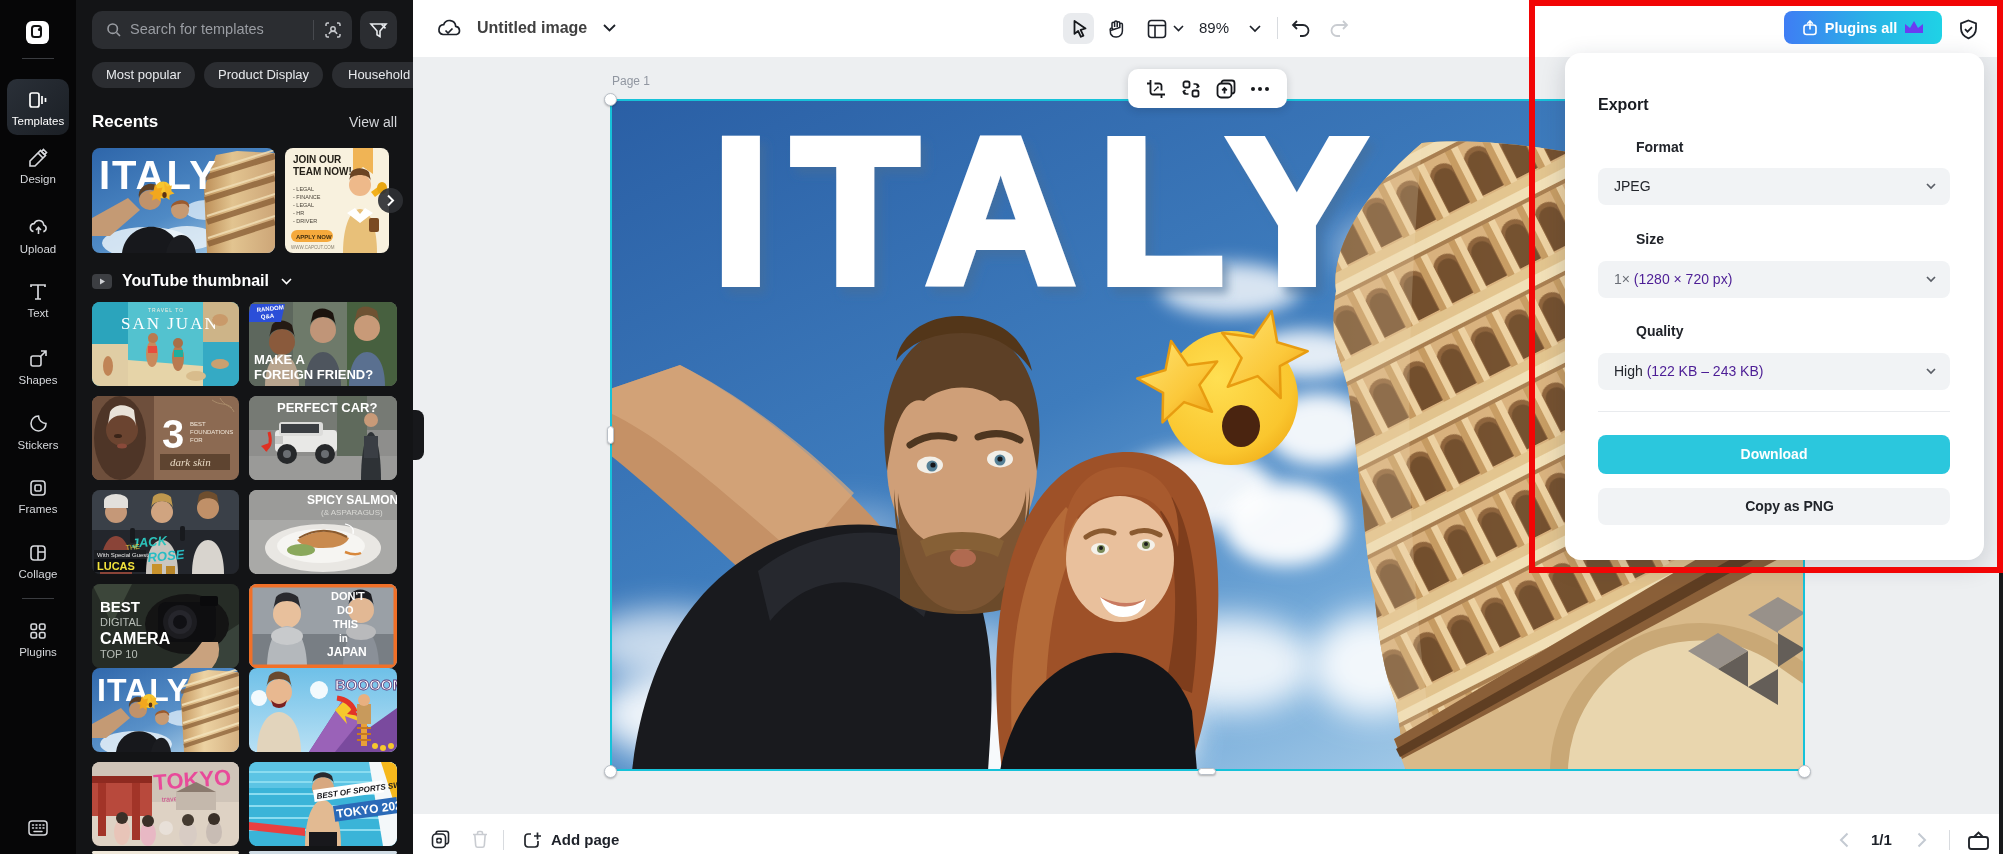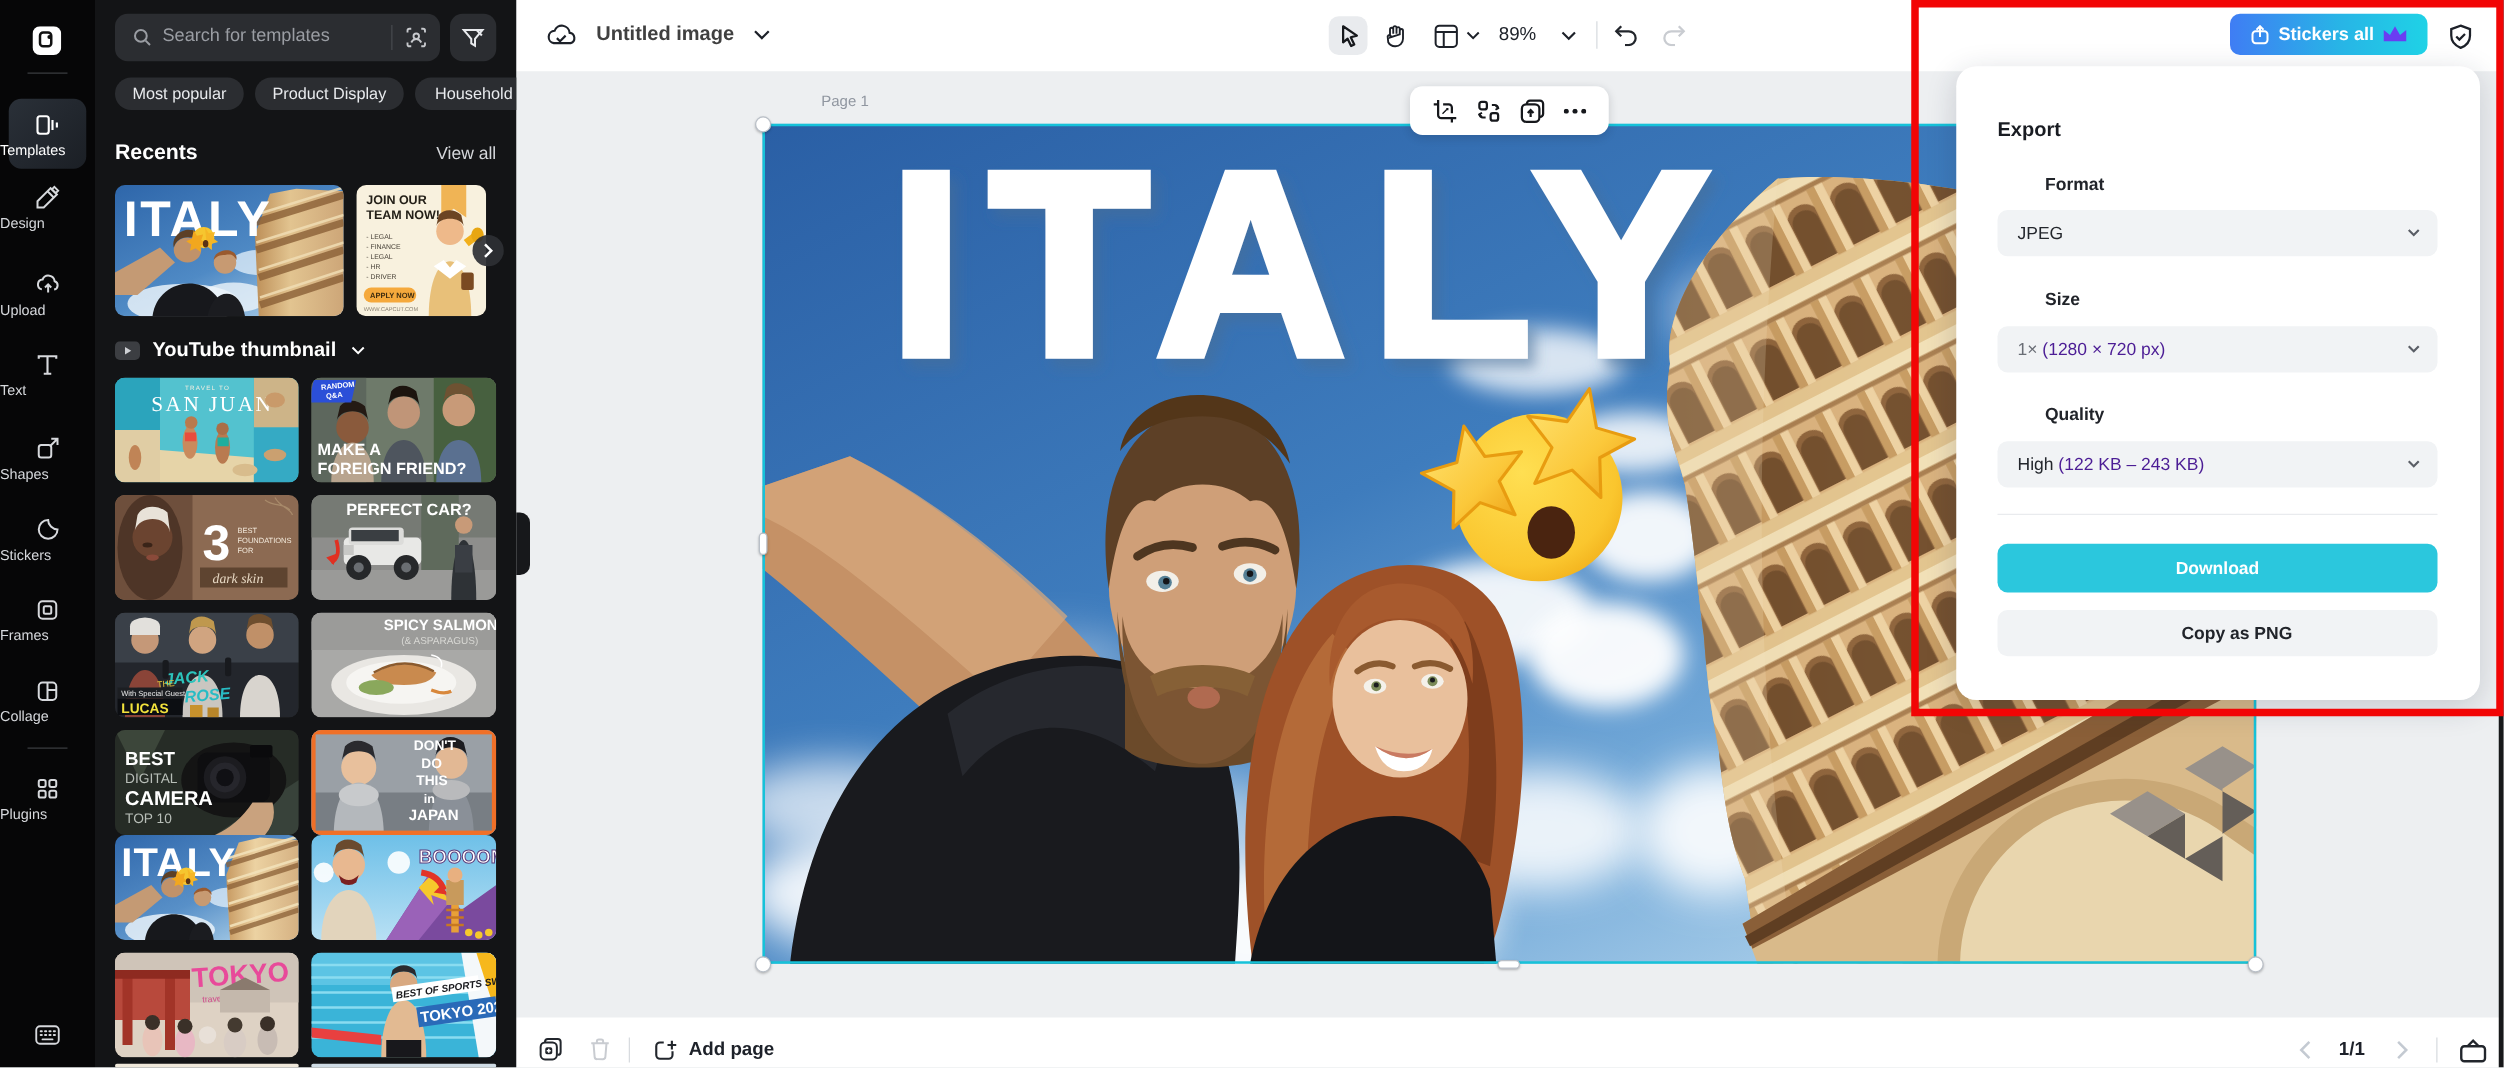--- a/index.html
+++ b/index.html
@@ -1,38 +1,38 @@
 <!DOCTYPE html>
 <html><head>
 <meta charset="utf-8">
 <style>
 *{margin:0;padding:0;box-sizing:border-box;}
 html,body{width:2003px;height:854px;overflow:hidden;background:#edeff1;font-family:"Liberation Sans",sans-serif;}
 .abs{position:absolute;}
 #app{position:relative;width:2003px;height:854px;}
 
 #sidebar{position:absolute;left:0;top:0;width:76px;height:854px;background:#060607;z-index:30;}
-.sideitem{position:absolute;left:0;width:76px;text-align:left;color:#d6d8dc;font-size:11.5px;}
+.sideitem{position:absolute;left:0;width:76px;text-align:center;color:#d6d8dc;font-size:11.5px;}
 .sideitem svg{display:block;margin:0 auto 4px auto;}
 #tpl-sel{position:absolute;left:7px;top:79px;width:62px;height:56px;background:linear-gradient(135deg,#2a3038,#1b1f25);border-radius:10px;}
 .sdiv{position:absolute;left:22px;width:32px;height:1px;background:#3a3c40;}
 
 #panel{position:absolute;left:76px;top:0;width:337px;height:854px;background:#131416;z-index:20;}
 #search{position:absolute;left:16px;top:11px;width:260px;height:38px;background:#2b2d31;border-radius:10px;color:#9a9da3;font-size:14.5px;}
 #filterbtn{position:absolute;left:284px;top:11px;width:37px;height:38px;background:#2b2d31;border-radius:10px;}
 .chip{position:absolute;top:62px;height:26px;background:#2b2d31;border-radius:13px;color:#e8eaed;font-size:13px;line-height:26px;text-align:center;}
 #recents{position:absolute;left:16px;top:112px;color:#fff;font-size:17px;font-weight:bold;}
 #viewall{position:absolute;right:16px;top:114px;color:#d4d6da;font-size:14px;}
 .thumb{position:absolute;border-radius:8px;overflow:hidden;background:#222;}
 #ytrow{position:absolute;left:16px;top:272px;color:#fff;font-size:16px;font-weight:bold;}
 
 #topbar{position:absolute;left:413px;top:0;width:1590px;height:57px;background:#fff;z-index:10;}
 #canvasbg{position:absolute;left:413px;top:57px;width:1590px;height:757px;background:#edeff1;}
 #bottombar{position:absolute;left:413px;top:814px;width:1590px;height:40px;background:#fff;z-index:10;}
-#pagelabel{position:absolute;left:612px;top:74px;color:#9096a0;font-size:12px;z-index:2;margin-left:45px;}
+#pagelabel{position:absolute;left:612px;top:74px;color:#9096a0;font-size:12px;z-index:2;}
 #canvasimg{position:absolute;left:610px;top:99px;width:1195px;height:672px;z-index:1;outline:2px solid #16c2d9;outline-offset:-2px;}
 .handle{position:absolute;background:#fff;border:1px solid #b9bfc7;box-shadow:0 1px 2px rgba(0,0,0,.25);z-index:6;}
 .hc{width:13px;height:13px;border-radius:50%;}
 .hv{width:7px;height:18px;border-radius:4px;}
 .hh{width:18px;height:7px;border-radius:4px;}
 #floatbar{position:absolute;left:1128px;top:69px;width:159px;height:39px;background:#fff;border-radius:10px;box-shadow:0 2px 8px rgba(20,30,40,.18);z-index:7;display:flex;align-items:center;justify-content:space-around;padding:0 10px;}
 
 #export{position:absolute;left:1565px;top:53px;width:419px;height:507px;background:#fff;border-radius:16px;box-shadow:0 6px 24px rgba(30,40,60,.18);z-index:40;}
 #export .lab{position:absolute;left:33px;color:#21242a;font-size:14px;font-weight:bold;padding-left:38px;}
 .sel{position:absolute;left:33px;width:352px;height:37px;background:#f1f3f5;border-radius:8px;font-size:14px;color:#23262c;line-height:37px;padding-left:16px;}
@@ -772,21 +772,21 @@
   <div id="exdivider"></div>
   <div id="dlbtn">Download</div>
   <div id="copybtn">Copy as PNG</div>
 </div>
 
 <div id="dlall">
   <svg width="16" height="16" viewBox="0 0 16 16" fill="none" stroke="#fff" stroke-width="1.6">
         <rect x="2" y="5" width="12" height="9.5" rx="2.5"></rect>
         <path d="M8 9.5V1.5M5.2 3.8L8 1l2.8 2.8"></path>
       </svg>
-  <span>Stickers all</span>
+  <span>Plugins all</span>
   <svg width="20" height="15" viewBox="0 0 20 15" fill="#6a3df2">
         <path d="M1 13 L1 4 L6 8 L10 1 L14 8 L19 4 L19 13 Z"></path>
       </svg>
 </div>
 <svg class="abs" style="left:1958px;top:19px;z-index:45" width="21" height="21" viewBox="0 0 21 21" fill="none" stroke="#1d2129" stroke-width="1.8">
       <path d="M10.5 1.5l7.5 2.8v5.2c0 4.6-3.2 8.1-7.5 9.8-4.3-1.7-7.5-5.2-7.5-9.8V4.3z"></path>
       <path d="M7 10.2l2.5 2.5 4.5-4.5"></path>
     </svg>
 <div id="blackedge"></div>
 <div id="redrect"></div>

